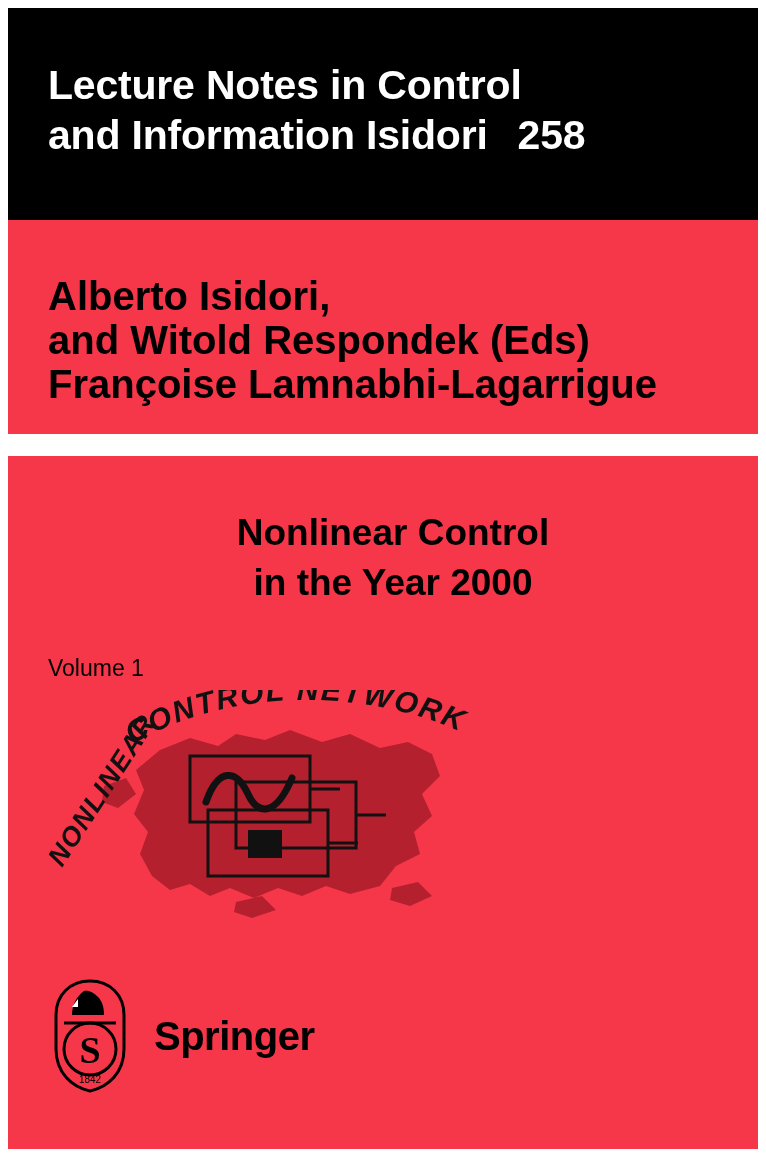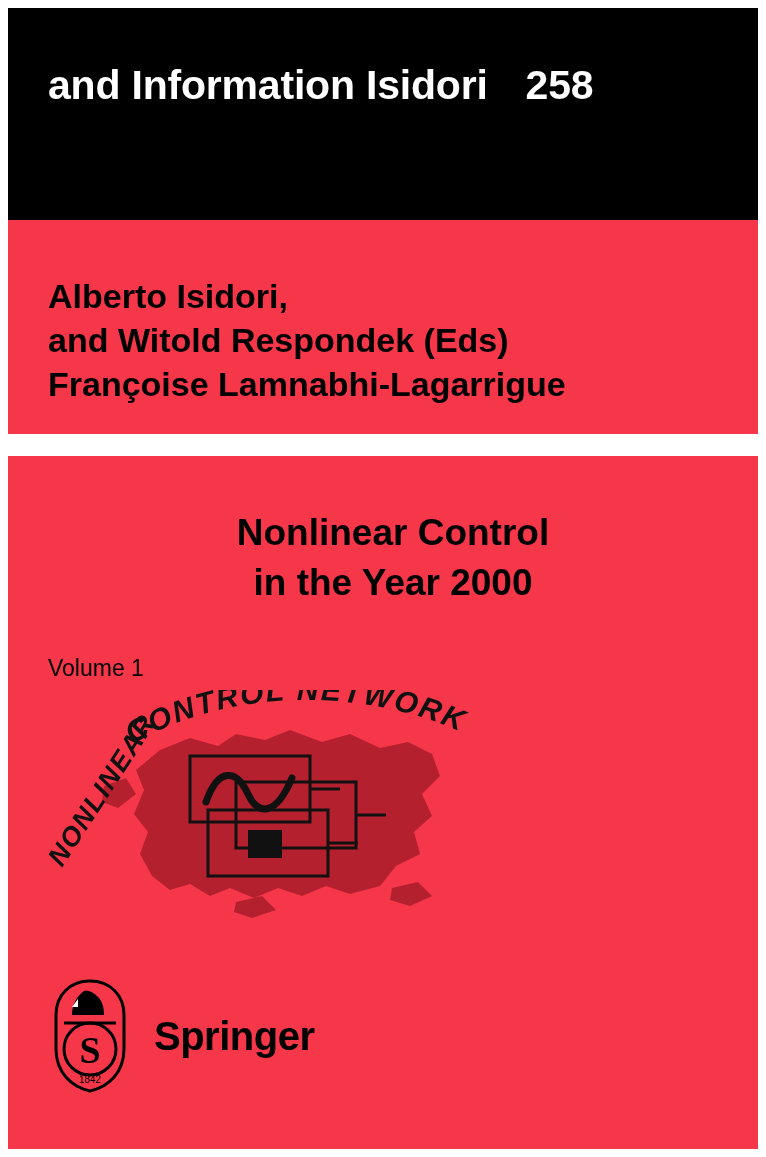--- a/index.html
+++ b/index.html
@@ -44,31 +44,31 @@
     font-weight: bold;
     font-size: 41px;
     line-height: 50px;
     letter-spacing: -0.2px;
   }
   .series-line2 {
     display: block;
     white-space: nowrap;
   }
   .series-number {
-    margin-left: 38px;
+    margin-left: 30px;
   }
   
   .editors {
     position: absolute;
     left: 48px;
     top: 274px;
     width: 690px;
     color: #000000;
     font-weight: bold;
-    font-size: 34px;
+    font-size: 40px;
     line-height: 44px;
   }
   .editors div { white-space: nowrap; }
   
   .white-stripe {
     position: absolute;
     left: 8px;
     top: 434px;
     width: 750px;
     height: 22px;
@@ -126,20 +126,21 @@
 </head>
 <body>
 
 <div class="cover">
 
   <div class="red-field"></div>
 
   <div class="series-band"></div>
 
   <div class="series-text">
+    <div>Lecture Notes in Control</div>
     <div class="series-line2">
       <span>and Information Isidori</span><span class="series-number">258</span>
     </div>
   </div>
 
   <div class="editors">
     <div>Alberto Isidori,</div>
     <div>and Witold Respondek (Eds)</div>
     <div>Françoise Lamnabhi-Lagarrigue</div>
   </div>

